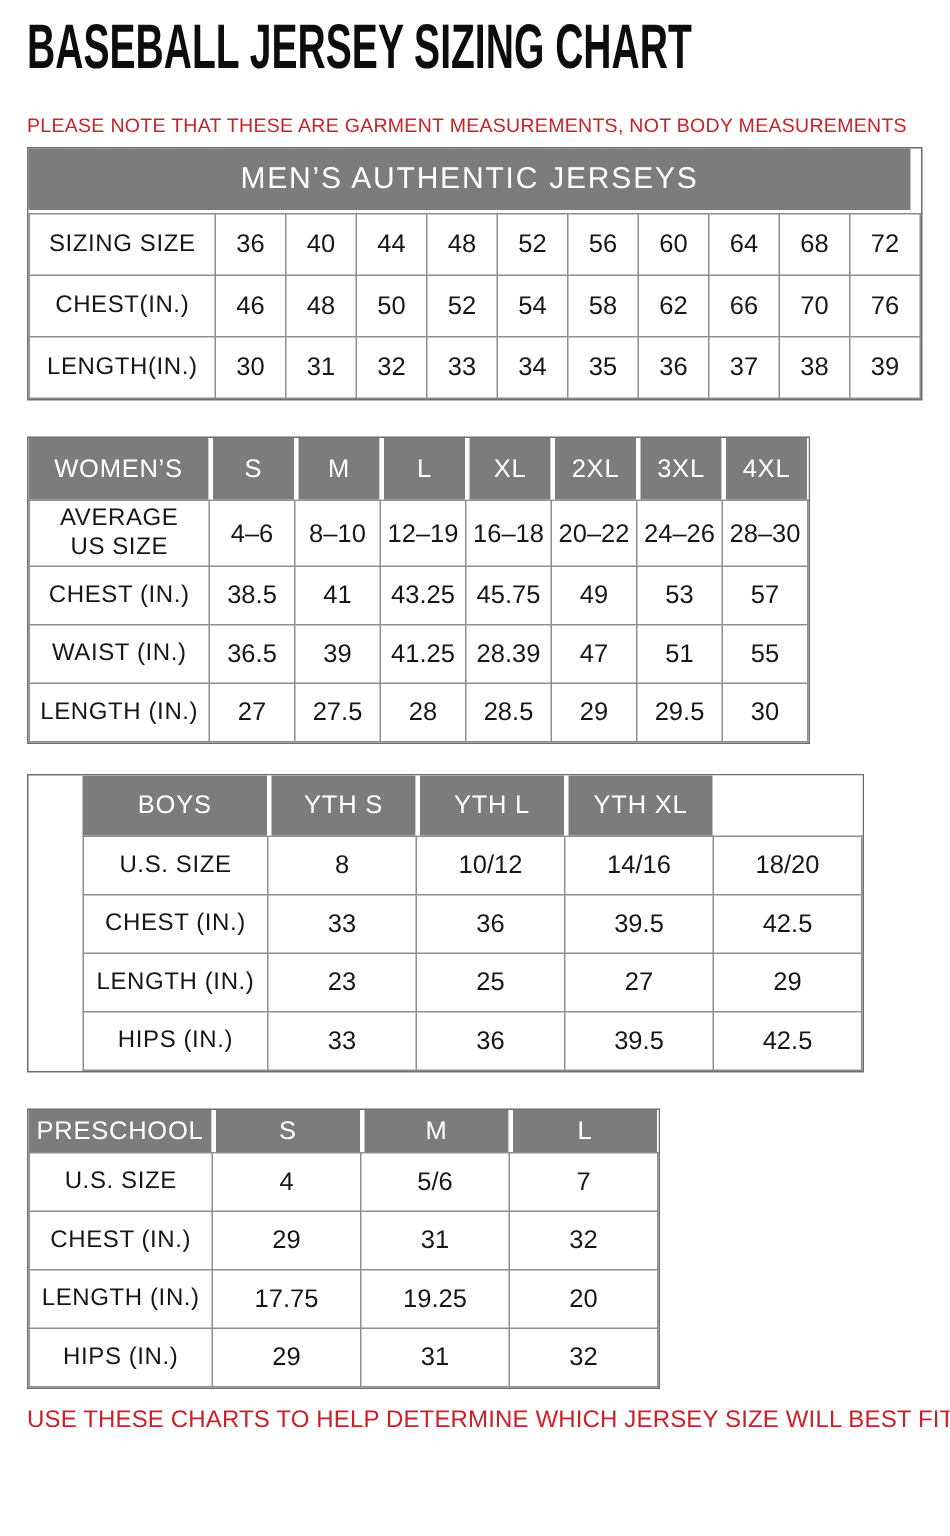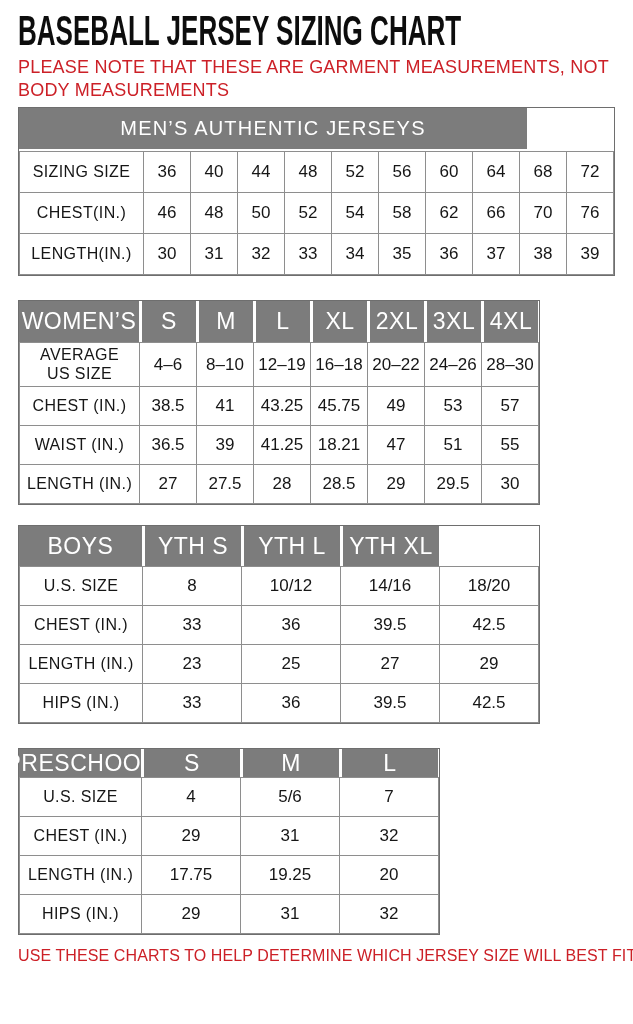--- a/index.html
+++ b/index.html
@@ -12,48 +12,48 @@
 
   
   .title {
     margin:0; font-size:42px; line-height:1.0; font-weight:700; color:#0d0d0d;
     white-space:nowrap; letter-spacing:0px;
     transform:scaleX(0.62); transform-origin:left center;
   }
 
   
   .note {
-    margin-top:4px; width:600px;
-    color:#cc2027; font-size:18px; line-height:1.25; letter-spacing:0.2px;
+    margin-top:24px; width:600px;
+    color:#cc2027; font-size:13px; line-height:1.25; letter-spacing:0.2px;
   }
 
   
   .twrap { border:1px solid #6e6e6e; background:#fff; width:-moz-fit-content; width:fit-content; }
   .twrap.mens { margin-top:6px; }
   .twrap.womens { margin-top:24px; }
-  .twrap.boys { margin-top:20px; }
+  .twrap.boys { margin-top:20px;padding-left:36px; }
   .twrap.preschool { margin-top:24px; }
 
   
   .banner {
     height:41px; background:#7c7c7c; color:#ffffff;
     display:flex; align-items:center; justify-content:center;
     font-size:20px; letter-spacing:1.2px; border-bottom:2px solid #ffffff;
   }
-  .mens .banner { width:508px; }
+  .mens .banner { width:588px; }
 
   
   .ghead { display:grid; background:#ffffff; }
   .womens .ghead { grid-template-columns:120px repeat(7,57px); height:41px; }
   .boys .ghead { grid-template-columns:123px repeat(4,99px); height:40px; }
   .preschool .ghead { grid-template-columns:122px repeat(3,99px); height:28px; }
   .gcell {
     background:#7c7c7c; color:#ffffff;
     display:flex; align-items:center; justify-content:center;
-    font-size:23px; letter-spacing:0.5px; box-sizing:border-box;
+    font-size:17px; letter-spacing:0.5px; box-sizing:border-box;
   }
   .gcell + .gcell { border-left:3px solid #ffffff; }
 
   
   table.sizes { border-collapse:collapse; table-layout:fixed; }
   .mens table.sizes { width:594px; }
   .womens table.sizes { width:519px; }
   .boys table.sizes { width:519px; }
   .preschool table.sizes { width:419px; }
   .mens col.c0 { width:124px; } .mens col.c { width:47px; }
@@ -186,21 +186,21 @@
           <td>45.75</td>
           <td>49</td>
           <td>53</td>
           <td>57</td>
         </tr>
         <tr>
           <td class="lbl">WAIST (IN.)</td>
           <td>36.5</td>
           <td>39</td>
           <td>41.25</td>
-          <td>18.21</td>
+          <td>28.39</td>
           <td>47</td>
           <td>51</td>
           <td>55</td>
         </tr>
         <tr>
           <td class="lbl">LENGTH (IN.)</td>
           <td>27</td>
           <td>27.5</td>
           <td>28</td>
           <td>28.5</td>

